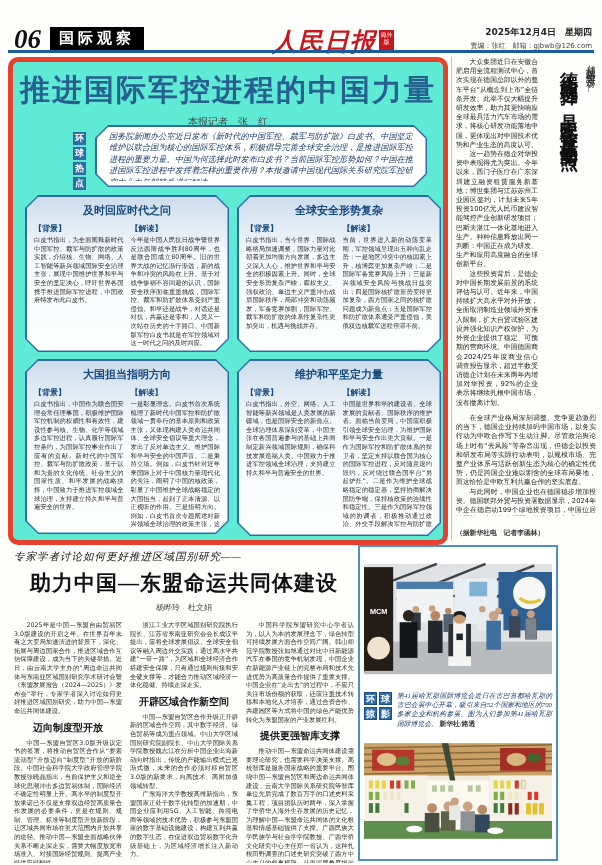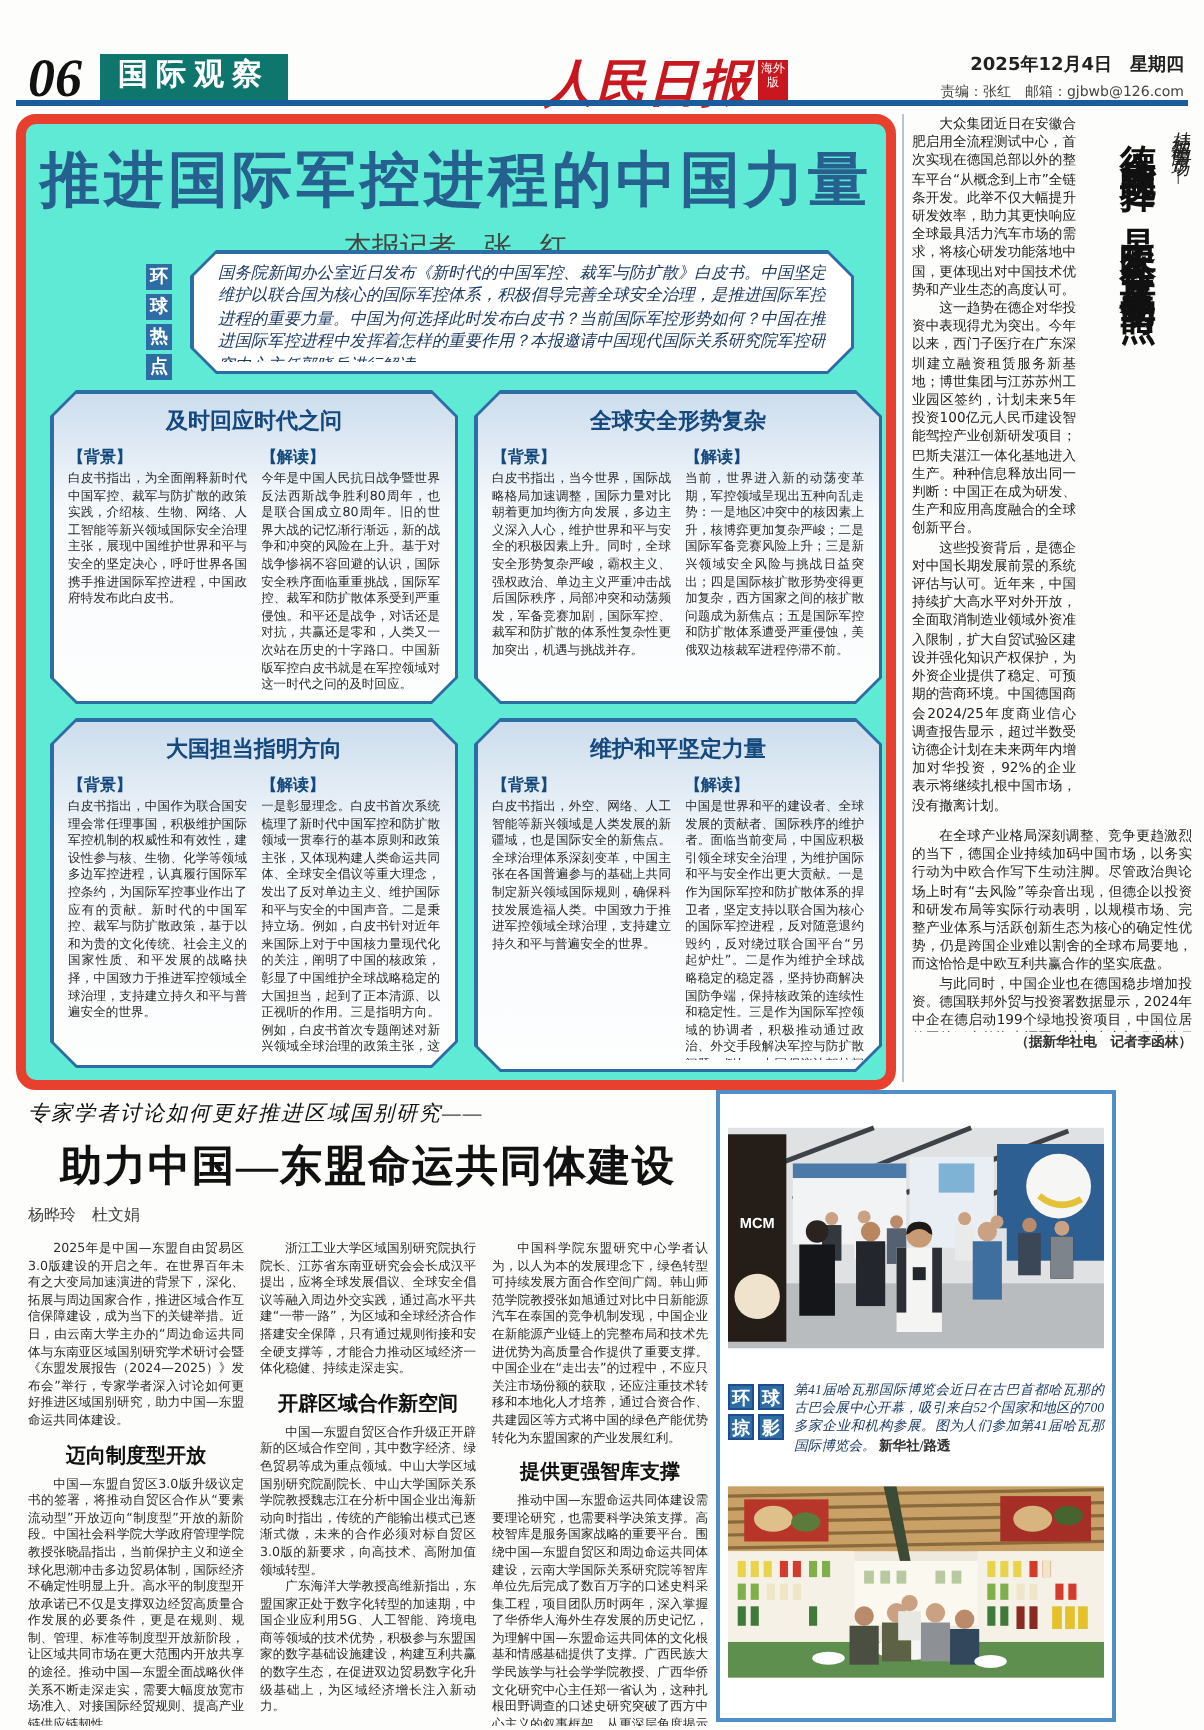--- a/index.html
+++ b/index.html
@@ -4,37 +4,37 @@
 <style>
   * { margin:0; padding:0; box-sizing:border-box; }
   html,body { background:#e9e9e7; }
   #page {
     position:relative; width:602px; height:865px; margin:0 auto;
     background:#fdfdfb; overflow:hidden;
     font-family:"DejaVu Sans","Liberation Sans",sans-serif; color:#222;
   }
   
   .pageno { position:absolute; left:14px; top:24px; font:italic 900 27px "Liberation Serif",serif; color:#111; }
-  .section-box { position:absolute; left:50px; top:27px; width:94px; height:23px; background:#0f766e; color:#fff;
+  .section-box { position:absolute; left:50px; top:27px; width:94px; height:23px; background:#000000; color:#fff;
     font-weight:bold; font-size:15px; letter-spacing:4px; text-align:center; line-height:23px; font-family:"Liberation Serif",serif; }
   .masthead { position:absolute; left:272px; top:25px; display:flex; align-items:center; }
   .masthead .mh-text { font:italic 900 25px "Liberation Serif",serif; color:#c8171e; letter-spacing:1px; }
   .mh-badge { width:15px; height:23px; background:#c8171e; color:#fff; font-size:6px; line-height:7px;
     text-align:center; margin-left:3px; padding-top:1px; }
   .dateblock { position:absolute; right:10px; top:26px; text-align:right; }
   .dateblock .d1 { font-size:9px; font-weight:bold; color:#222; }
   .dateblock .d2 { font-size:7px; color:#444; margin-top:2px; }
   .head-rule { position:absolute; left:8px; right:8px; top:50px; height:3px; background:#1b5c9b; }
 
   
   .red-frame { position:absolute; left:8px; top:57px; width:440px; height:488px;
     border:5px solid #e8402e; border-radius:10px; background:#5eead4; }
   .main-title { position:absolute; left:0; right:0; top:8px; text-align:center;
     font:bold 30px "Liberation Serif",serif; color:#26608f; letter-spacing:2px; }
-  .main-byline { position:absolute; left:0; right:0; top:53px; text-align:center; font-size:14px; color:#444; }
+  .main-byline { position:absolute; left:0; right:0; top:53px; text-align:center; font-size:10px; color:#444; }
 
   .col-label { position:absolute; left:60px; top:70px; display:flex; flex-direction:column; gap:2px; }
   .col-label span { width:13px; height:13px; background:#2e6da4; color:#fff; font-size:9px; line-height:13px;
     text-align:center; font-family:"Liberation Serif",serif; font-weight:bold; }
 
   .octo { position:relative; }
   .octo .octo-bg { position:absolute; inset:0; background:#2e6da4;
     clip-path:polygon(13px 0,calc(100% - 13px) 0,100% 13px,100% calc(100% - 13px),calc(100% - 13px) 100%,13px 100%,0 calc(100% - 13px),0 13px); }
   .octo .octo-in { position:absolute; inset:1.5px; background:#fff;
     clip-path:polygon(12px 0,calc(100% - 12px) 0,100% 12px,100% calc(100% - 12px),calc(100% - 12px) 100%,12px 100%,0 calc(100% - 12px),0 12px); }
@@ -58,28 +58,28 @@
   .ra-top { display:flex; }
   .ra-body-narrow { width:82px; height:352px; overflow:hidden; font-size:6.8px; line-height:9.2px;
     color:#222; text-align:justify; }
   .ra-titleblock { width:58px; height:352px; display:flex; justify-content:flex-end; }
   .ra-eyebrow { writing-mode:vertical-rl; font:italic 9px "Liberation Serif",serif; color:#222;
     letter-spacing:2px; height:200px; margin-left:2px; }
   .ra-title { writing-mode:vertical-rl; font:bold 18px "Liberation Serif",serif; color:#111;
     letter-spacing:4px; height:352px; }
   .ra-body-wide { width:140px; height:102px; overflow:hidden; margin-top:4px;
     font-size:6.8px; line-height:9.2px; color:#222; text-align:justify; }
-  .ra-sign { text-align:right; font-size:6.8px; font-weight:bold; color:#333; margin-top:0; }
+  .ra-sign { font-size:6.8px; font-weight:bold; color:#333; margin-top:12px; }
   .indent { text-indent:2em; }
 
   
   .bottom-art { position:absolute; left:14px; top:550px; width:340px; }
   .ba-eyebrow { font:italic 10.5px "Liberation Serif",serif; color:#111; letter-spacing:1px; }
   .ba-title { text-align:center; font:bold 21px "Liberation Serif",serif; color:#111; margin-top:5px; letter-spacing:1px; }
-  .ba-authors { font-size:8px; color:#444; margin-top:5px; }
+  .ba-authors { text-align:center; font-size:8px; color:#444; margin-top:5px; }
   .ba-cols { display:flex; gap:8px; margin-top:8px; height:242px; overflow:hidden; }
   .ba-col { width:108px; overflow:hidden; font-size:6.3px; line-height:8.6px; color:#2a2a2a; text-align:justify; }
   .ba-sub { text-align:center; font:bold 10px "Liberation Serif",serif; color:#111; margin:5px 0 4px; }
 
   
   .photo-box { position:absolute; left:358px; top:545px; width:200px; height:316px;
     border:2px solid #4e8fc7; background:#fff; padding:4px; }
   .photo { width:100%; display:block; }
   .cap-row { display:flex; gap:5px; margin:4px 0; align-items:flex-start; }
   .glance-label { display:grid; grid-template-columns:13px 13px; grid-auto-rows:13px; gap:2px; flex:none; margin-top:1px; }

